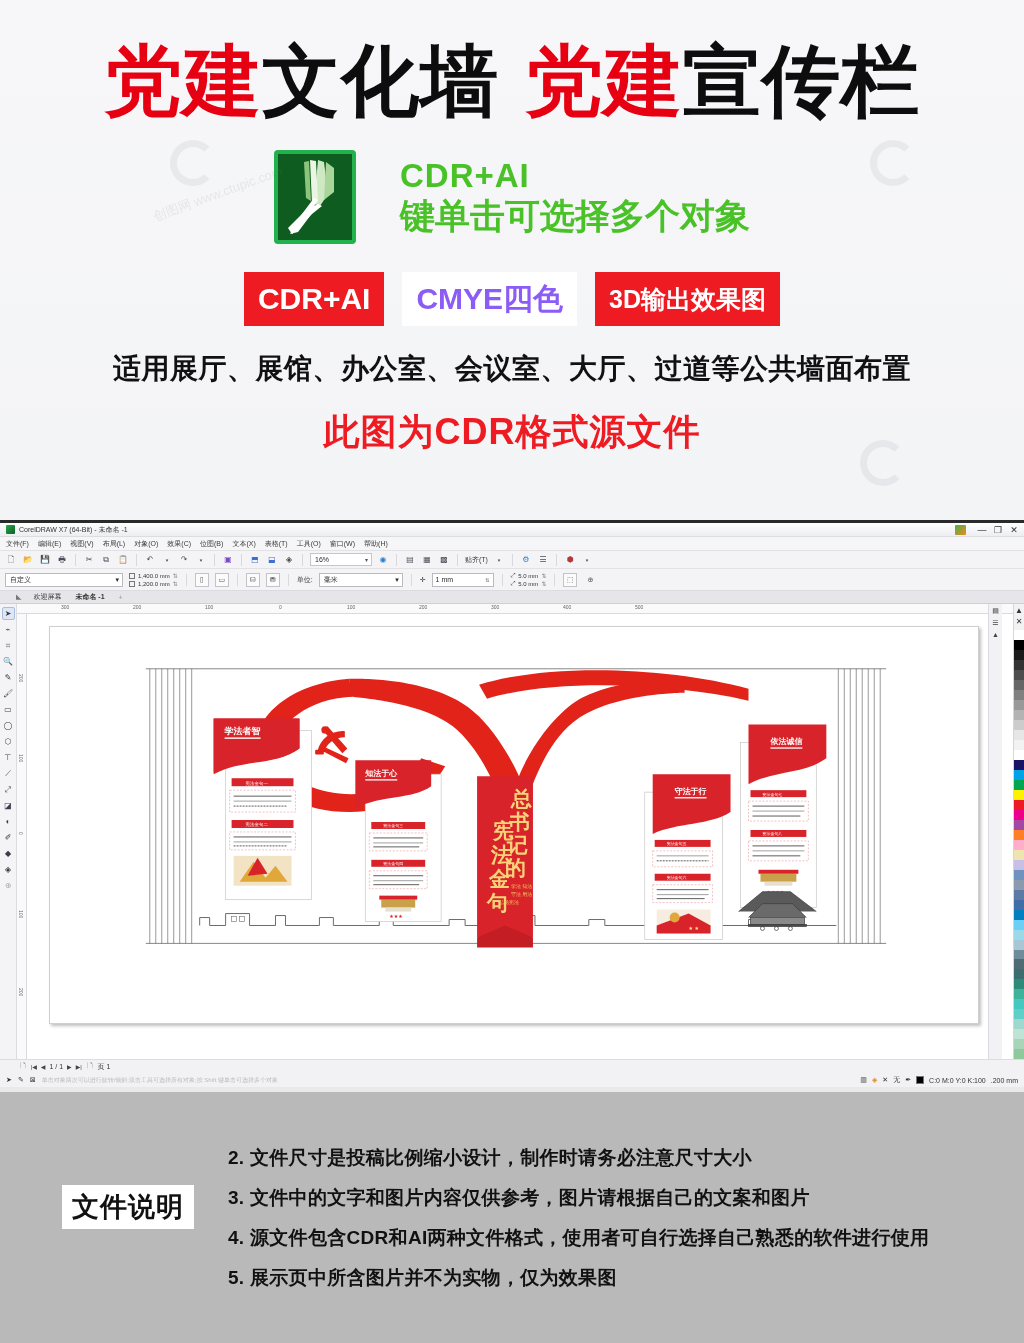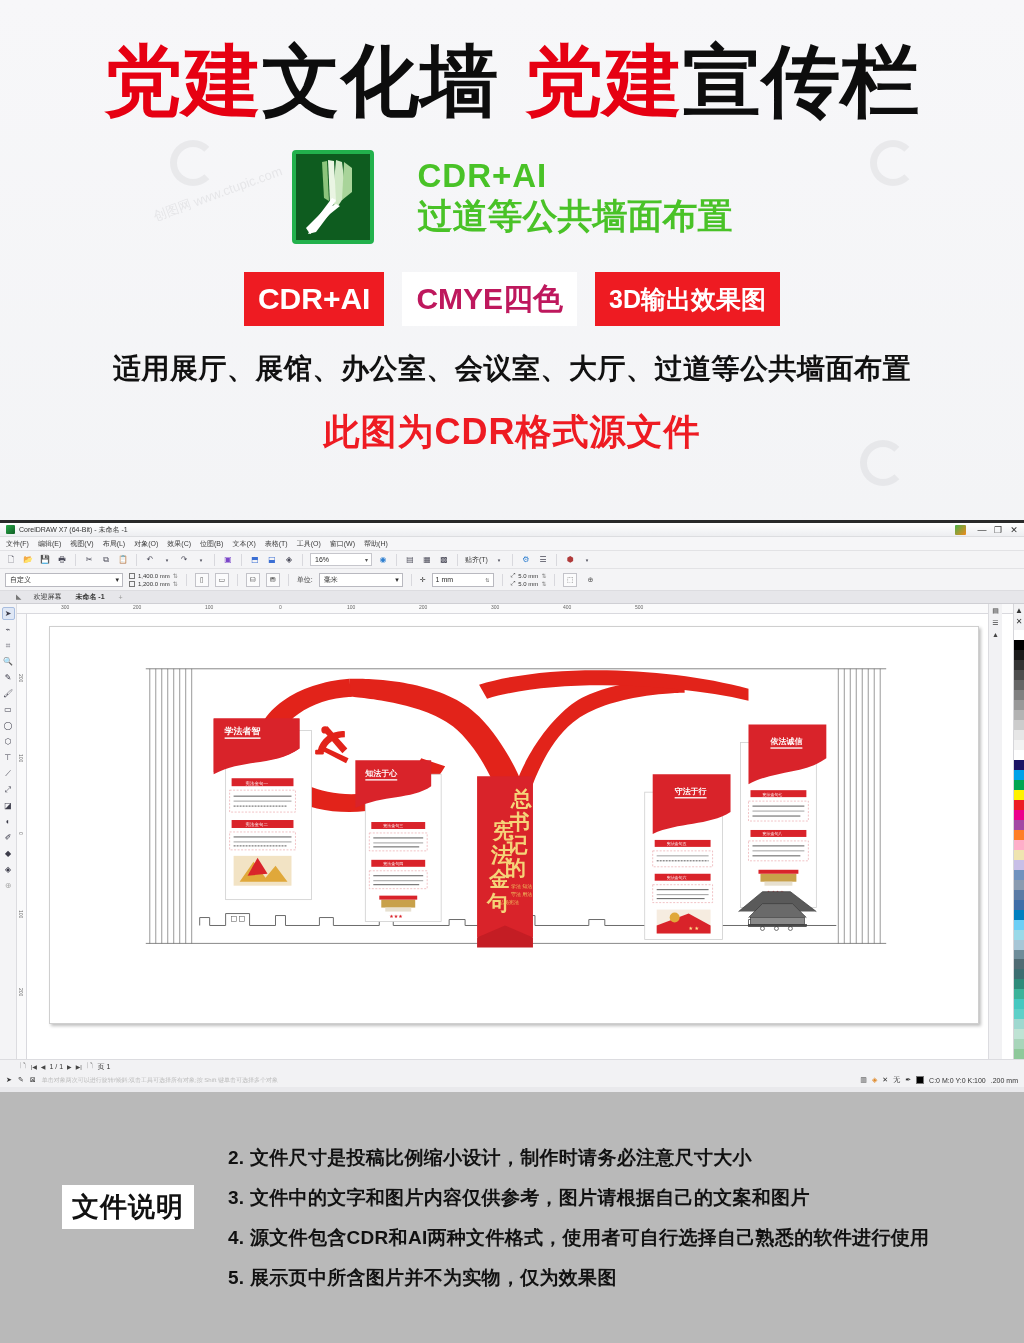--- a/index.html
+++ b/index.html
@@ -79,21 +79,21 @@
   }
   .badge {
     display: flex; align-items: center; justify-content: center;
     height: 54px;
     padding: 0 14px;
     font-weight: 700;
     font-size: 30px;
     white-space: nowrap;
   }
   .badge.solid { background: #ee1b22; color: #ffffff; }
-  .badge.ghost { background: #ffffff; color: #be185d; }
+  .badge.ghost { background: #ffffff; color: #8b5cf6; }
   .badge.small { font-size: 25px; }
 
   .applies {
     margin-top: 24px;
     text-align: center;
     font-size: 28px;
     font-weight: 700;
     color: #111;
     letter-spacing: 0.5px;
   }
@@ -339,21 +339,21 @@
         <path d="M32 6 L38 7 L40 48 L34 50 Z" fill="#eaf5e3"></path>
         <path d="M48 8 L56 14 L56 38 L46 46 Z" fill="#a9d49a"></path>
         <path d="M26 8 L31 7 L33 47 L28 44 Z" fill="#8cc47c"></path>
         <path d="M40 50 L44 52 L34 60 L14 80 L10 74 L28 56 Z" fill="#ffffff"></path>
         <path d="M34 52 L38 54 L20 78 L12 80 L16 72 Z" fill="#ffffff"></path>
         <path d="M36 44 L40 46 L24 72 L14 80 L18 68 Z" fill="#ffffff"></path>
       </svg>
     </div>
     <div class="logos-text">
       <div class="l1">CDR+AI</div>
-      <div class="l2">过道等公共墙面布置</div>
+      <div class="l2">键单击可选择多个对象</div>
     </div>
   </div>
 
   <div class="badges-row">
     <div class="badge solid">CDR+AI</div>
     <div class="badge ghost">CMYE四色</div>
     <div class="badge solid small">3D输出效果图</div>
   </div>
 
   <div class="applies">适用展厅、展馆、办公室、会议室、大厅、过道等公共墙面布置</div>

